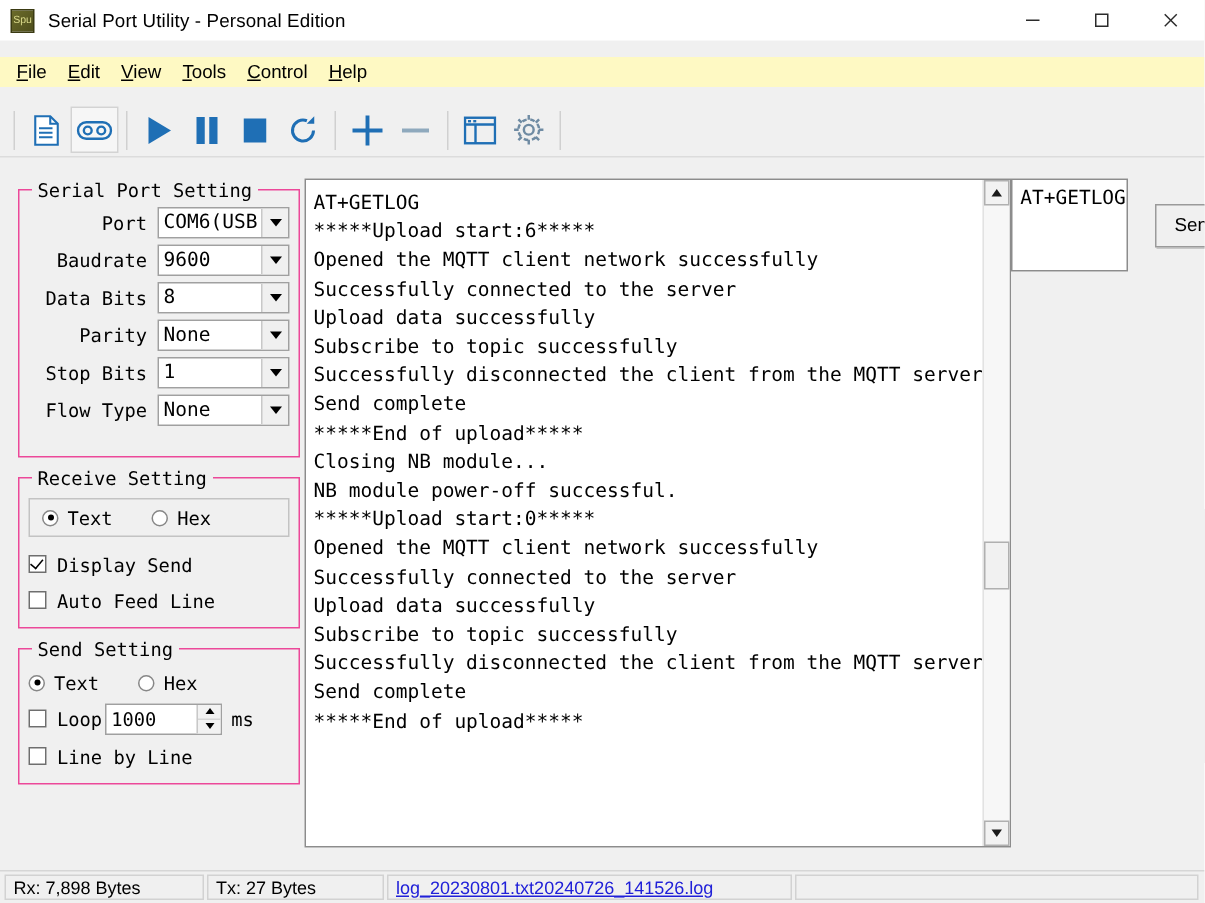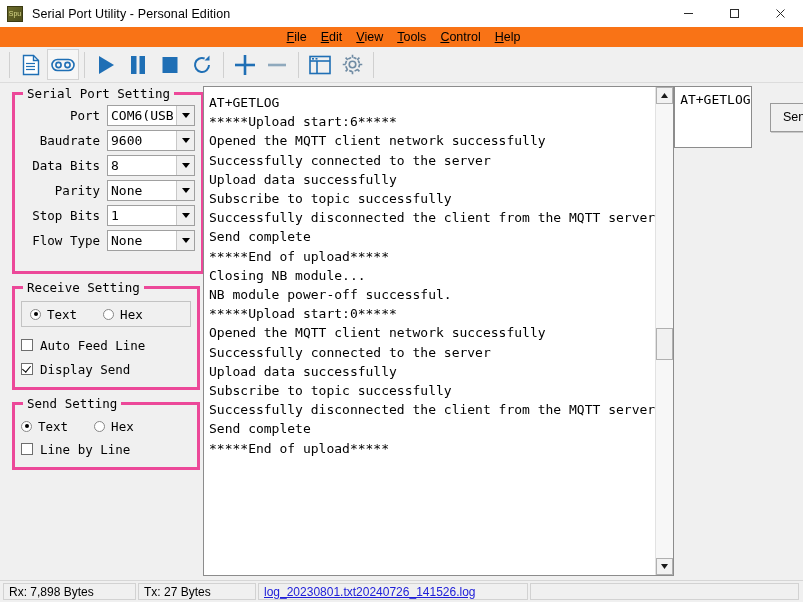--- a/index.html
+++ b/index.html
@@ -16,20 +16,21 @@
     color: #000000;
     -webkit-font-smoothing: none;
   }
   .app {
     position: relative;
     width: 803px;
     height: 602px;
     background: #f0f0f0;
     display: flex;
     flex-direction: column;
+    gap: 11px;
   }
 
   
   .titlebar {
     height: 27px;
     background: #ffffff;
     display: flex;
     align-items: center;
     flex: 0 0 auto;
     position: relative;
@@ -64,26 +65,25 @@
     display: flex;
     align-items: center;
     justify-content: center;
     color: #2b2b2b;
   }
   .win-btn svg { display: block; }
 
   
   .menubar {
     height: 20px;
-    background: #f97316;
+    background: #fef9c3;
     display: flex;
     align-items: center;
     padding-left: 4px;
     flex: 0 0 auto;
-    justify-content: center;
   }
   .menu-item {
     padding: 2px 7px 2px 7px;
     font-size: 12.5px;
     color: #000;
     white-space: nowrap;
   }
   .menu-item u { text-decoration: underline; }
 
   
@@ -129,21 +129,21 @@
   .right-col {
     flex: 1 1 auto;
     display: flex;
     flex-direction: row;
     margin-left: 3px;
     min-width: 0;
   }
 
   
   fieldset.group {
-    border: 3px solid #ec4899;
+    border: 1px solid #ec4899;
     border-radius: 0;
     margin: 0 0 6px 8px;
     padding: 4px 6px 6px 6px;
     box-sizing: border-box;
   }
   fieldset.group > legend {
     font-family: "DejaVu Sans Mono", monospace;
     font-size: 12.5px;
     padding: 0 4px;
     margin-left: 2px;
@@ -645,40 +645,56 @@
           <div class="opt">
             <span class="radio on"></span>
             <span>Text</span>
           </div>
           <div class="opt">
             <span class="radio"></span>
             <span>Hex</span>
           </div>
         </div>
         <div class="cbrow">
+          <span class="cb on"></span>
+          <span>Display Send</span>
+        </div>
+        <div class="cbrow">
           <span class="cb"></span>
           <span>Auto Feed Line</span>
-        </div>
-        <div class="cbrow">
-          <span class="cb on"></span>
-          <span>Display Send</span>
         </div>
       </fieldset>
 
       <fieldset class="group">
         <legend>Send Setting</legend>
         <div class="cbrow" style="height:22px;">
           <span class="opt">
             <span class="radio on"></span>
             <span>Text</span>
           </span>
           <span class="opt" style="margin-right:0;">
             <span class="radio"></span>
             <span>Hex</span>
           </span>
+        </div>
+        <div class="cbrow" style="height:26px;">
+          <span class="cb"></span>
+          <span>Loop</span>
+          <span class="spin">
+            <span class="sval">1000</span>
+            <span class="sbtns">
+              <span class="sbtn">
+                  <span class="tri-up"></span>
+                </span>
+              <span class="sbtn">
+                  <span class="tri-down"></span>
+                </span>
+            </span>
+          </span>
+          <span class="unit">ms</span>
         </div>
         <div class="cbrow">
           <span class="cb"></span>
           <span>Line by Line</span>
         </div>
       </fieldset>
 
     </div>
 
     <div class="right-col">

